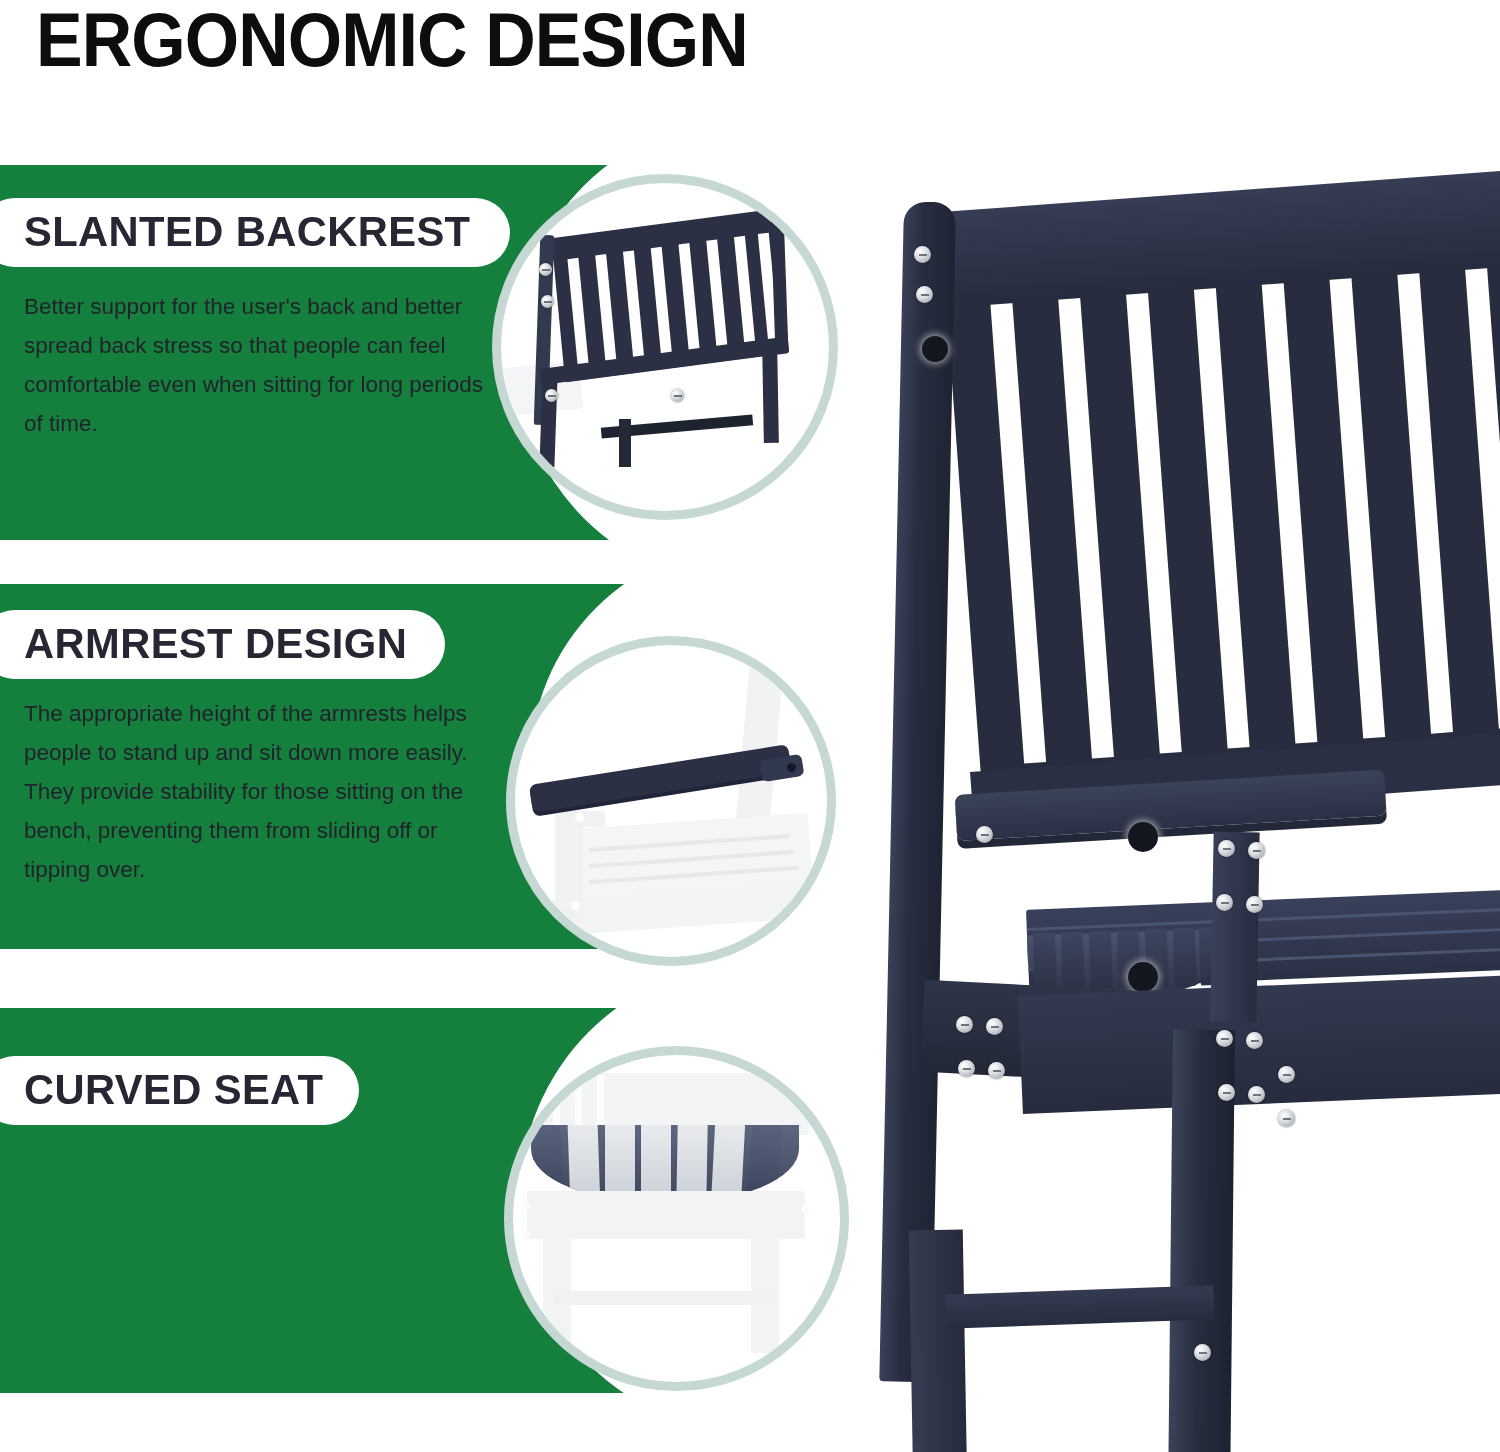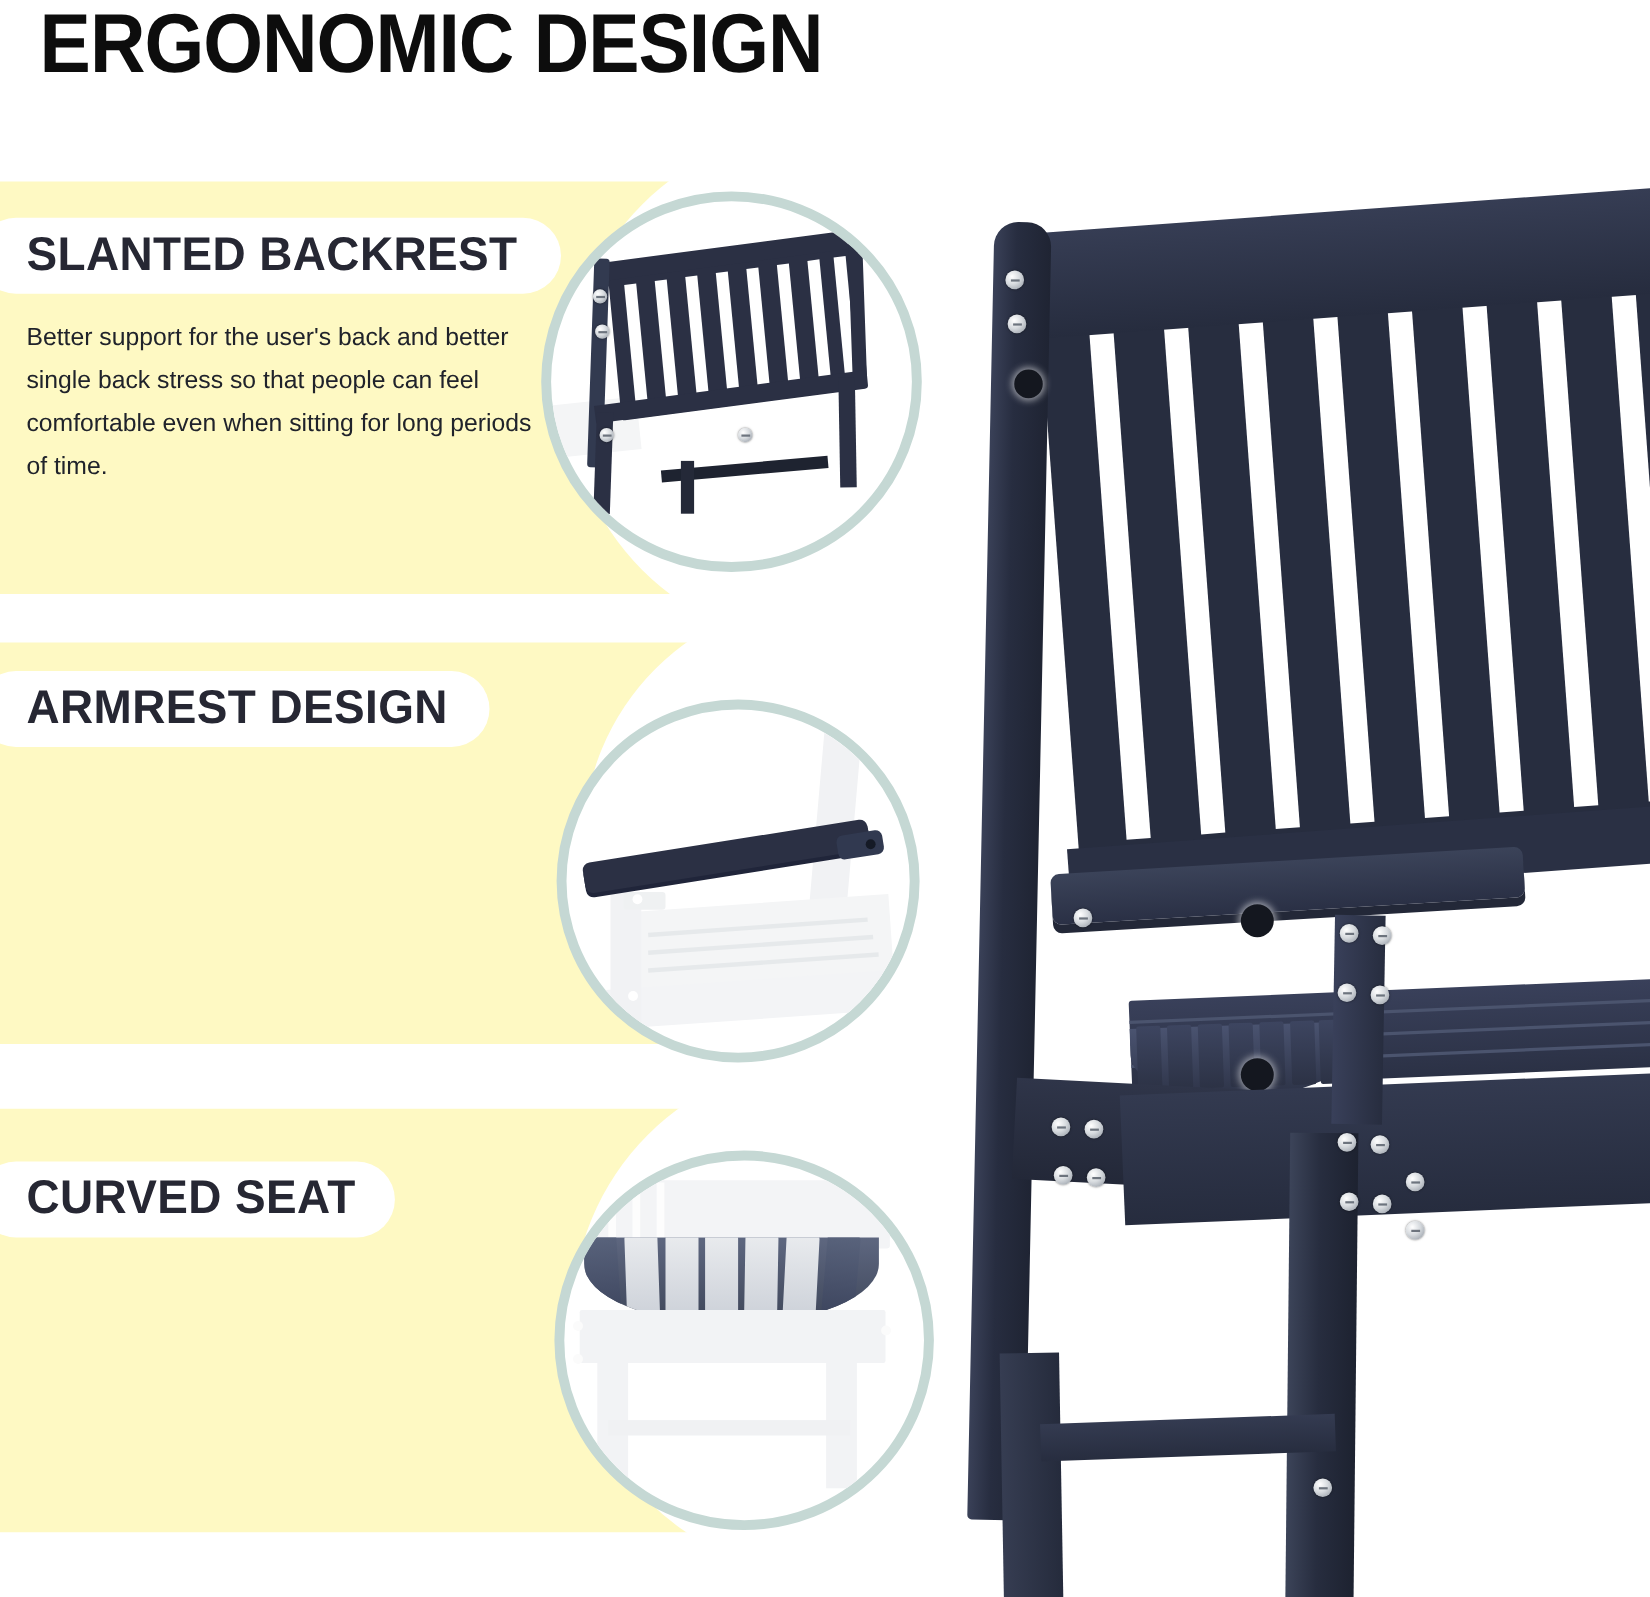--- a/index.html
+++ b/index.html
@@ -17,21 +17,21 @@
     font-size: 76px; font-weight: 700; letter-spacing: -1px;
     color: #0d0d0d;
     transform: scaleX(0.92); transform-origin: left top;
     white-space: nowrap;
   }
 
   
   .card {
     position: absolute; left: 0;
     width: 800px;
-    background: #fef9c3;
+    background: #15803d;
     border-radius: 0 26px 26px 0;
   }
   .card.c1 { top: 165px;  height: 375px; }
   .card.c2 { top: 584px;  height: 365px; }
   .card.c3 { top: 1008px; height: 385px; }
 
   
   .card-notch {
     position: absolute;
     border-radius: 50%;
@@ -298,28 +298,29 @@
 
 <div class="page">
 
   <div class="page-title">ERGONOMIC DESIGN</div>
 
   <div class="card c1">
     <div class="card-notch"></div>
     <div class="title-pill">
       <span class="t">SLANTED BACKREST</span>
     </div>
-    <div class="card-body">Better support for the user's back and better single back stress so that people can feel comfortable even when sitting for long periods of time.</div>
+    <div class="card-body">Better support for the user's back and better spread back stress so that people can feel comfortable even when sitting for long periods of time.</div>
   </div>
 
   <div class="card c2">
     <div class="card-notch"></div>
     <div class="title-pill">
       <span class="t">ARMREST DESIGN</span>
     </div>
+    <div class="card-body">The appropriate height of the armrests helps people to stand up and sit down more easily. They provide stability for those sitting on the bench, preventing them from sliding off or tipping over.</div>
   </div>
 
   <div class="card c3">
     <div class="card-notch"></div>
     <div class="title-pill">
       <span class="t">CURVED SEAT</span>
     </div>
   </div>
 
   <div class="inset i1">

